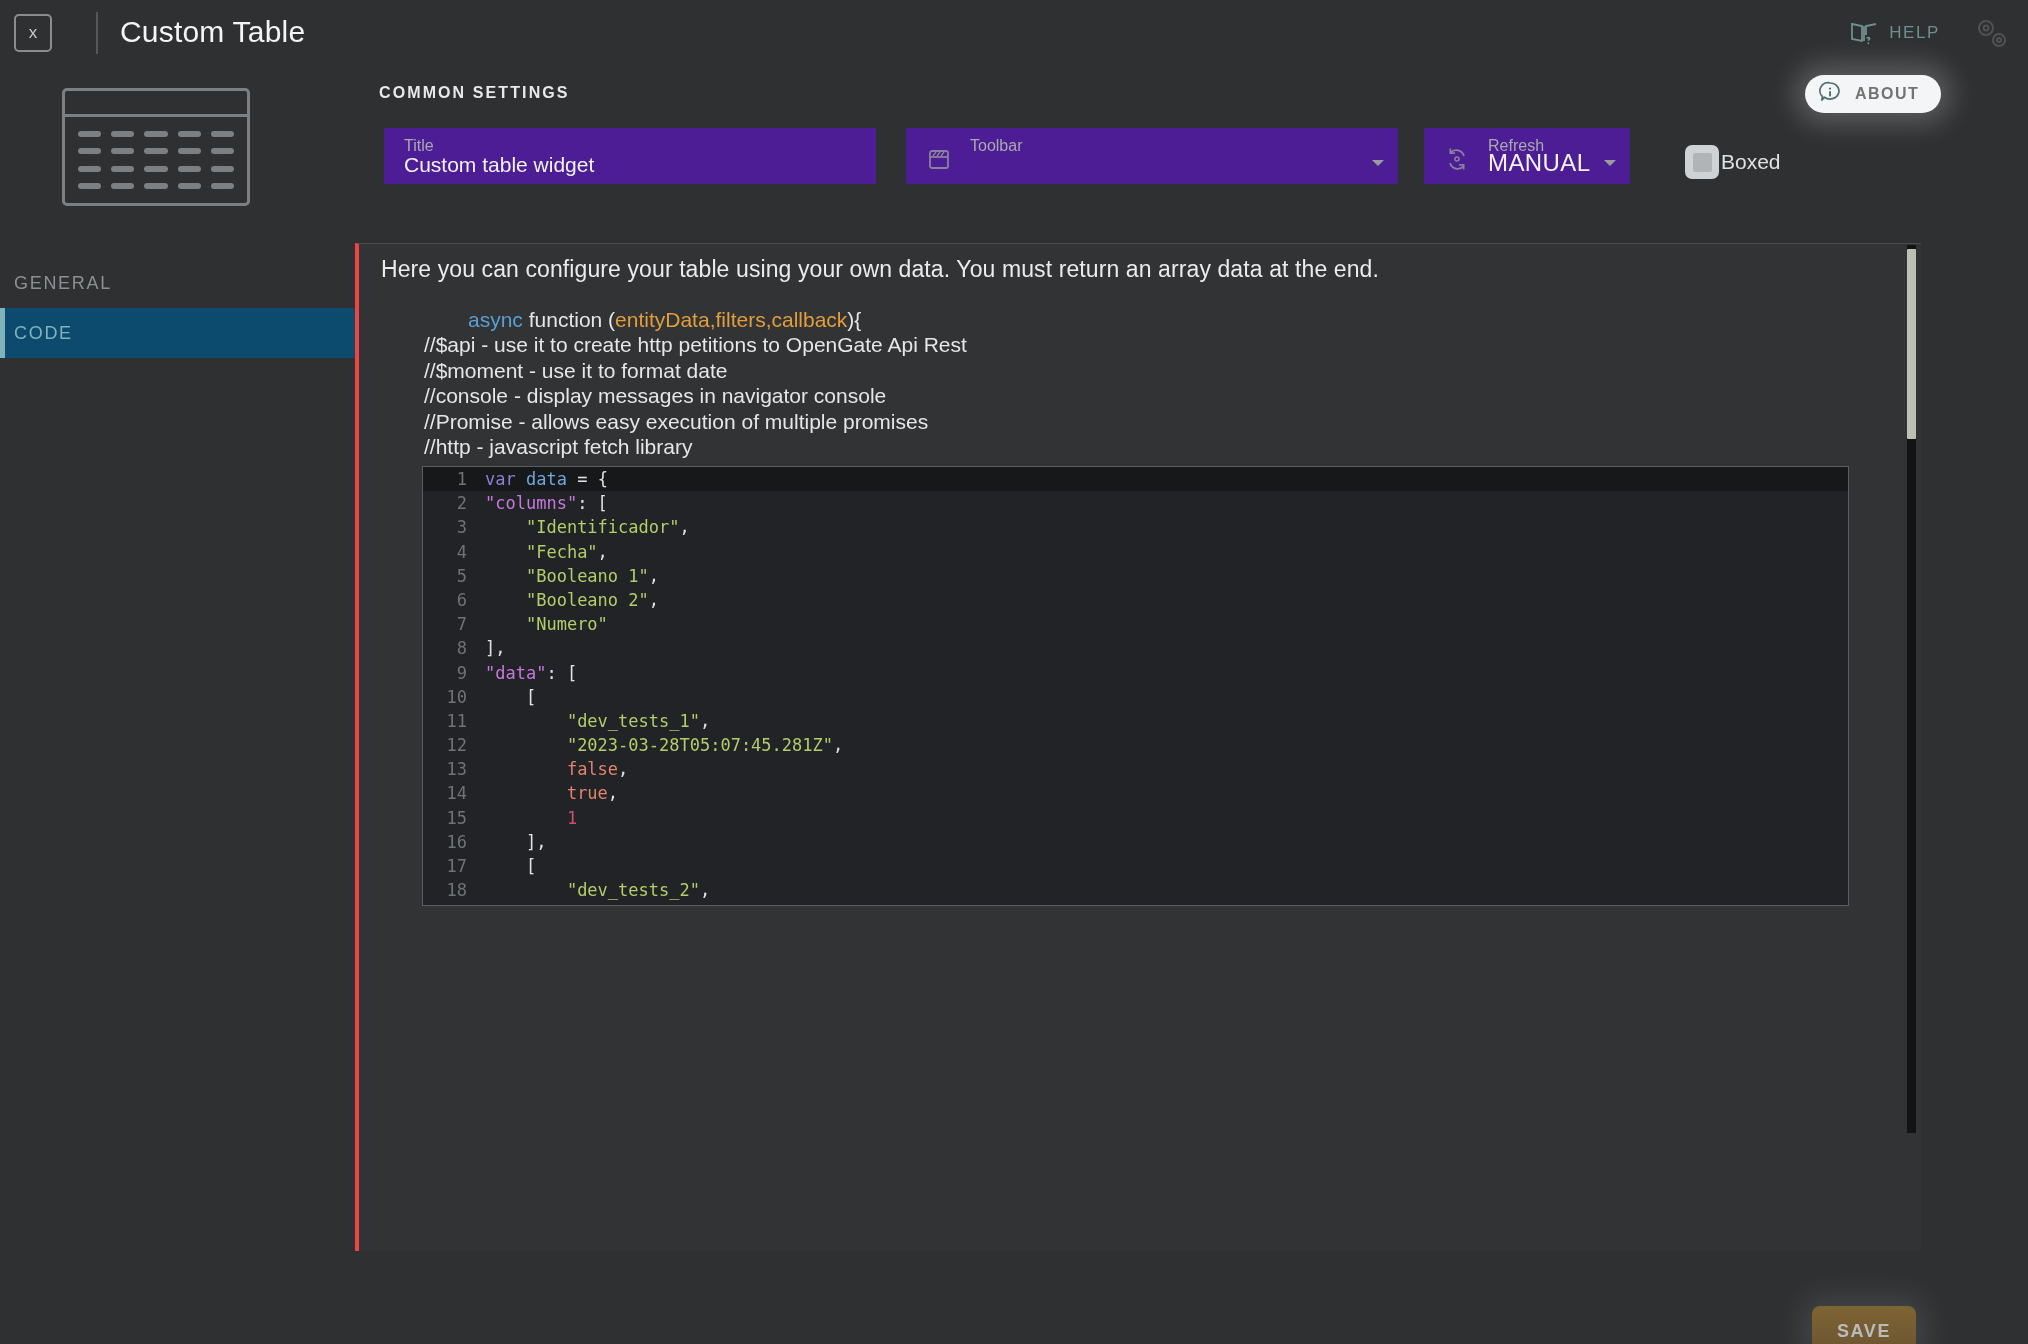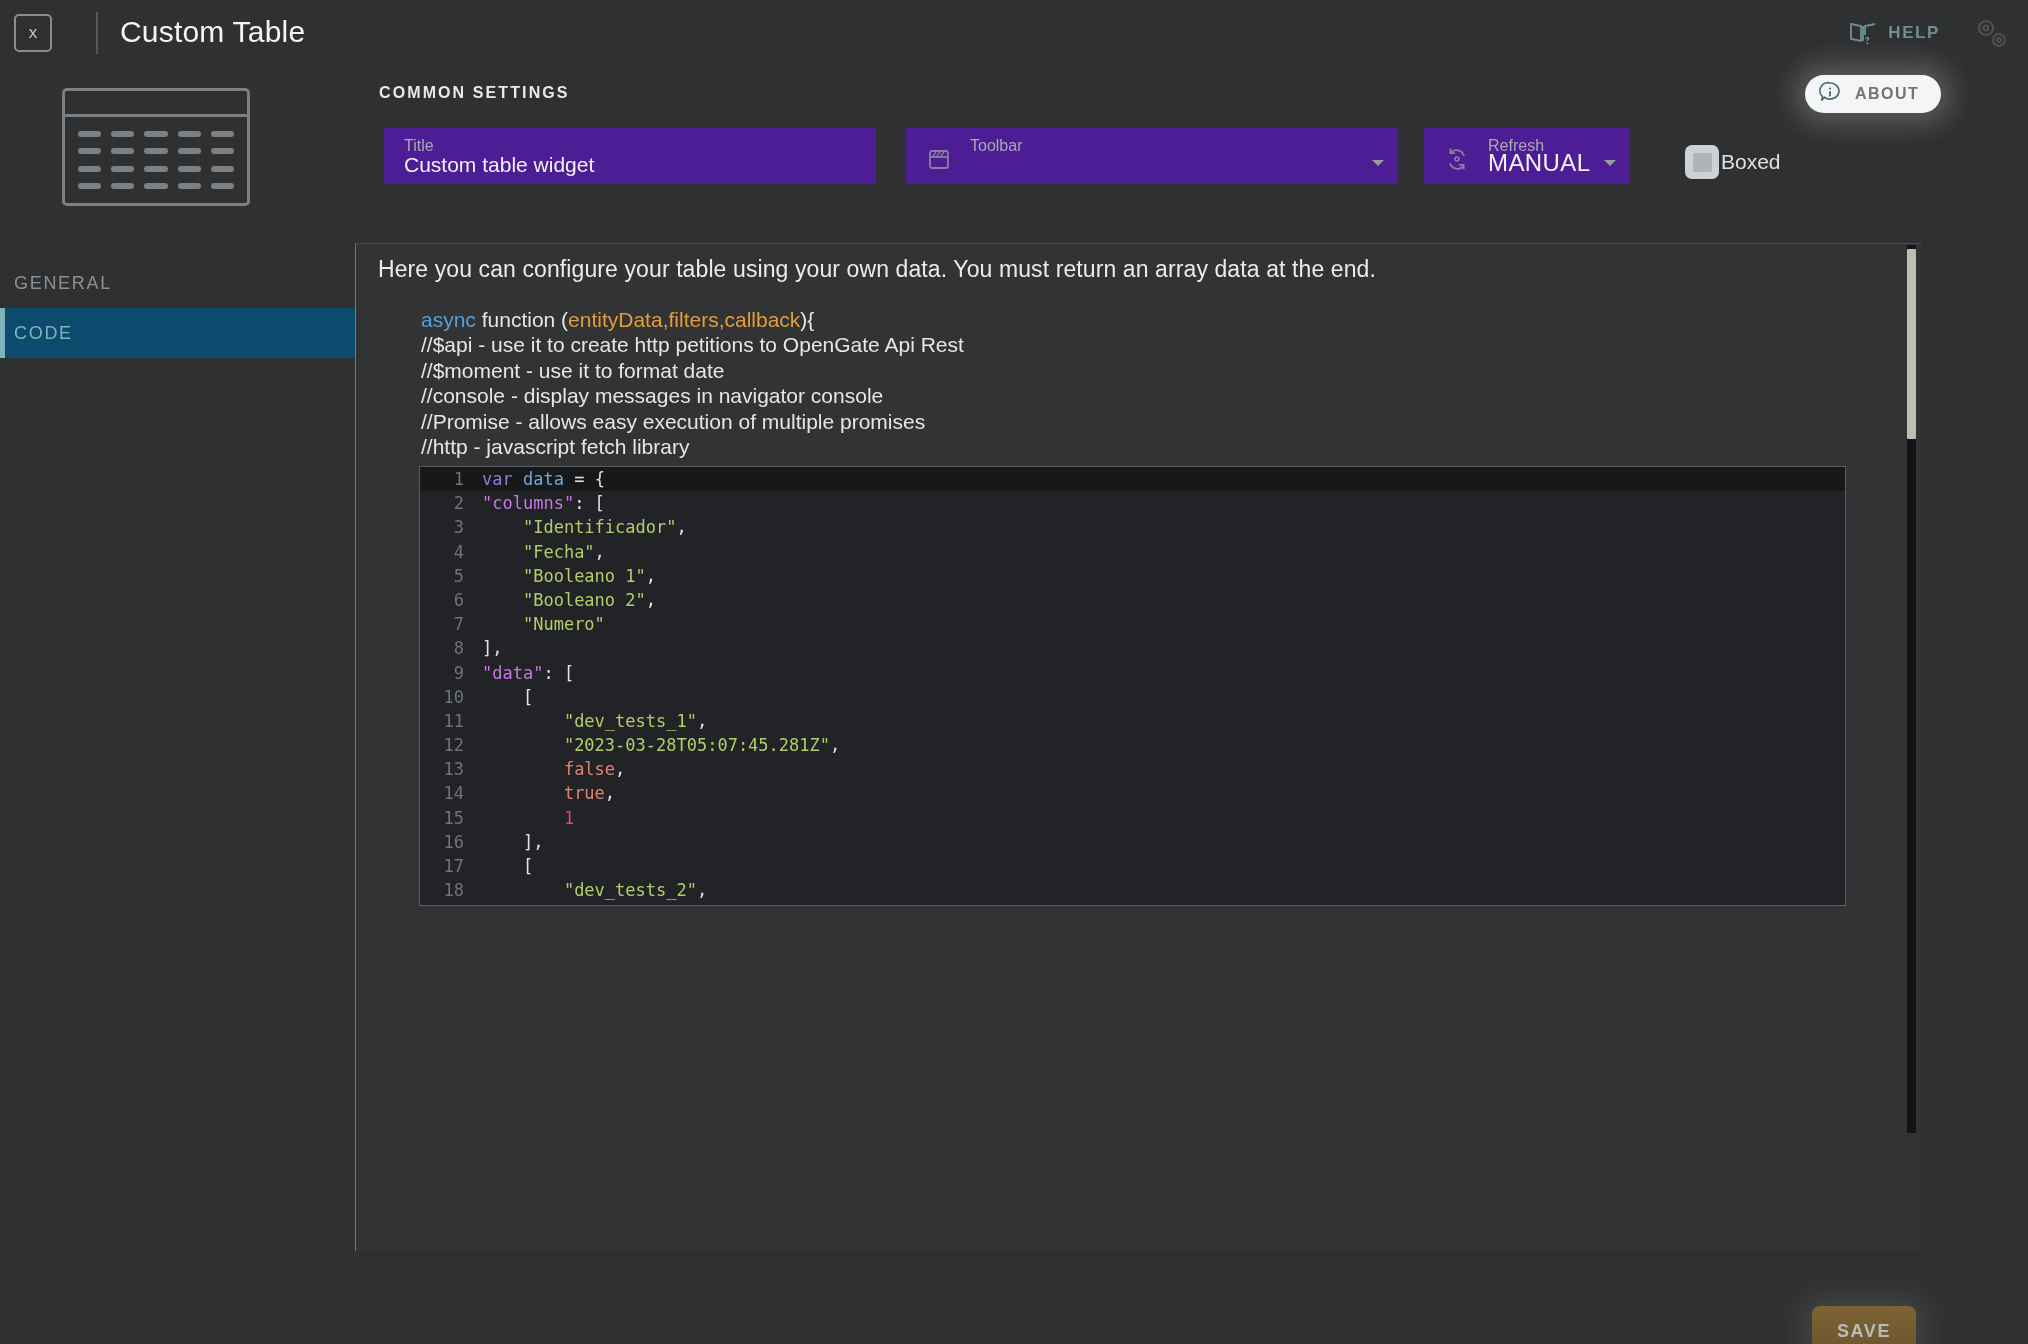--- a/index.html
+++ b/index.html
@@ -21,21 +21,21 @@
   }
   .hdr-divider { position: absolute; left: 96px; top: 12px; width: 2px; height: 42px; background: #55585a; }
   .hdr-title {
     position: absolute; left: 120px; top: 10px; height: 44px;
     display: flex; align-items: center;
     color: #f2f4f5; font-size: 30px; font-weight: 400; letter-spacing: .2px;
   }
   .help-btn {
     position: absolute; right: 88px; top: 14px; height: 38px;
     display: flex; align-items: center; gap: 11px;
-    color: #6d8f91; font-size: 17px; letter-spacing: 1.6px; font-weight: 700;
+    color: #6d8f91; font-size: 17px; letter-spacing: 1.6px; font-weight: 400;
   }
   .help-btn svg { display: block; }
   .gears-icon { position: absolute; right: 14px; top: 14px; width: 44px; height: 40px; opacity: .55; }
 
   
   .about-btn {
     position: absolute; left: 1805px; top: 75px;
     height: 38px; padding: 0 22px 0 14px;
     background: #f4f5f6; border-radius: 19px;
     display: flex; align-items: center; gap: 14px;
@@ -101,32 +101,32 @@
   .boxed-box {
     width: 34px; height: 34px; border-radius: 7px; background: #cfd2d4;
     display: flex; align-items: center; justify-content: center;
   }
   .boxed-inner { width: 19px; height: 19px; background: #b0b4b6; border-radius: 2px; }
   .boxed-label { color: #dfe1e3; font-size: 21px; }
 
   
   .panel {
     position: absolute; left: 355px; top: 243px; width: 1566px; height: 1008px;
-    border-left: 1px solid #ef4444; border-top: 1px solid #4a4d4f;
+    border-left: 4px solid #ef4444; border-top: 1px solid #4a4d4f;
     background: #313335;
   }
   .panel-intro {
     position: absolute; left: 22px; top: 12px;
     color: #e9ebec; font-size: 23px; letter-spacing: .1px;
   }
   .comments {
     position: absolute; left: 65px; top: 63px;
     font-size: 21px; line-height: 25.4px; color: #e4e6e7;
   }
-  .kw-async { color: #5a9fd4; }
+  .kw-async { color: #5a9fd4; margin-left: 44px; }
   .kw-param { color: #e29d3c; }
 
   
   .editor {
     position: absolute; left: 63px; top: 222px; width: 1427px; height: 440px;
     background: #222326; border: 1px solid #5b5e60; overflow: hidden;
     font-family: "DejaVu Sans Mono", monospace; font-size: 17px; line-height: 24.2px;
   }
   .code-line { position: relative; height: 24.2px; display: flex; align-items: center; white-space: pre; }
   .code-line.active { background: #17181a; }

